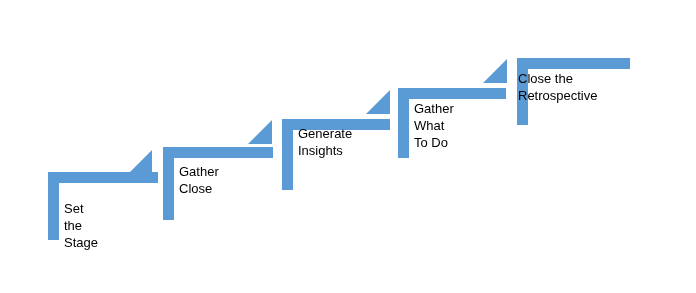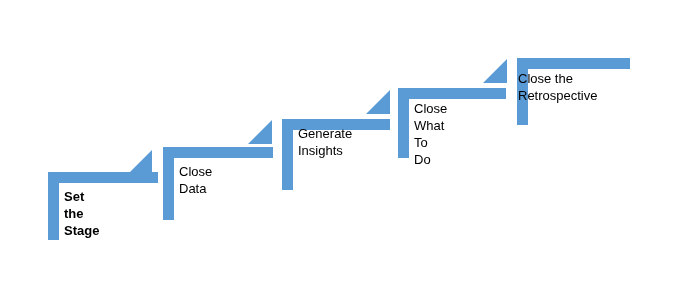--- a/index.html
+++ b/index.html
@@ -59,40 +59,40 @@
 <div id="canvas">
 
   <div class="arrowhead" style="left:128px; top:150px; border-width:24px 24px 0 0;"></div>
   <div class="arrowhead" style="left:248px; top:120px; border-width:24px 24px 0 0;"></div>
   <div class="arrowhead" style="left:366px; top:90px; border-width:24px 24px 0 0;"></div>
   <div class="arrowhead" style="left:483px; top:59px; border-width:24px 24px 0 0;"></div>
 
   <div class="step" style="left:48px; top:172px;">
     <div class="arm-h" style="width:110px; height:11px;"></div>
     <div class="leg-v" style="width:11px; height:68px;"></div>
-    <div class="label" style="left:16px; top:16px;font-weight:bold;">Set the Stage</div>
+    <div class="label" style="left:16px; top:28px;">Set the Stage</div>
   </div>
 
   <div class="step" style="left:163px; top:147px;">
     <div class="arm-h" style="width:110px; height:11px;"></div>
     <div class="leg-v" style="width:11px; height:73px;"></div>
-    <div class="label" style="left:16px; top:16px;">Close Data</div>
+    <div class="label" style="left:16px; top:16px;">Gather Close</div>
   </div>
 
   <div class="step" style="left:282px; top:119px;">
     <div class="arm-h" style="width:108px; height:11px;"></div>
     <div class="leg-v" style="width:11px; height:71px;"></div>
     <div class="label" style="left:16px; top:6px;">Generate
 Insights</div>
   </div>
 
   <div class="step" style="left:398px; top:88px;">
     <div class="arm-h" style="width:108px; height:11px;"></div>
     <div class="leg-v" style="width:11px; height:70px;"></div>
-    <div class="label" style="left:16px; top:12px;">Close What
+    <div class="label" style="left:16px; top:12px;">Gather What
 To Do</div>
   </div>
 
   <div class="step" style="left:517px; top:58px;">
     <div class="arm-h" style="width:113px; height:11px;"></div>
     <div class="leg-v" style="width:11px; height:67px;"></div>
     <div class="label" style="left:1px; top:12px;">Close the
 Retrospective</div>
   </div>
 

